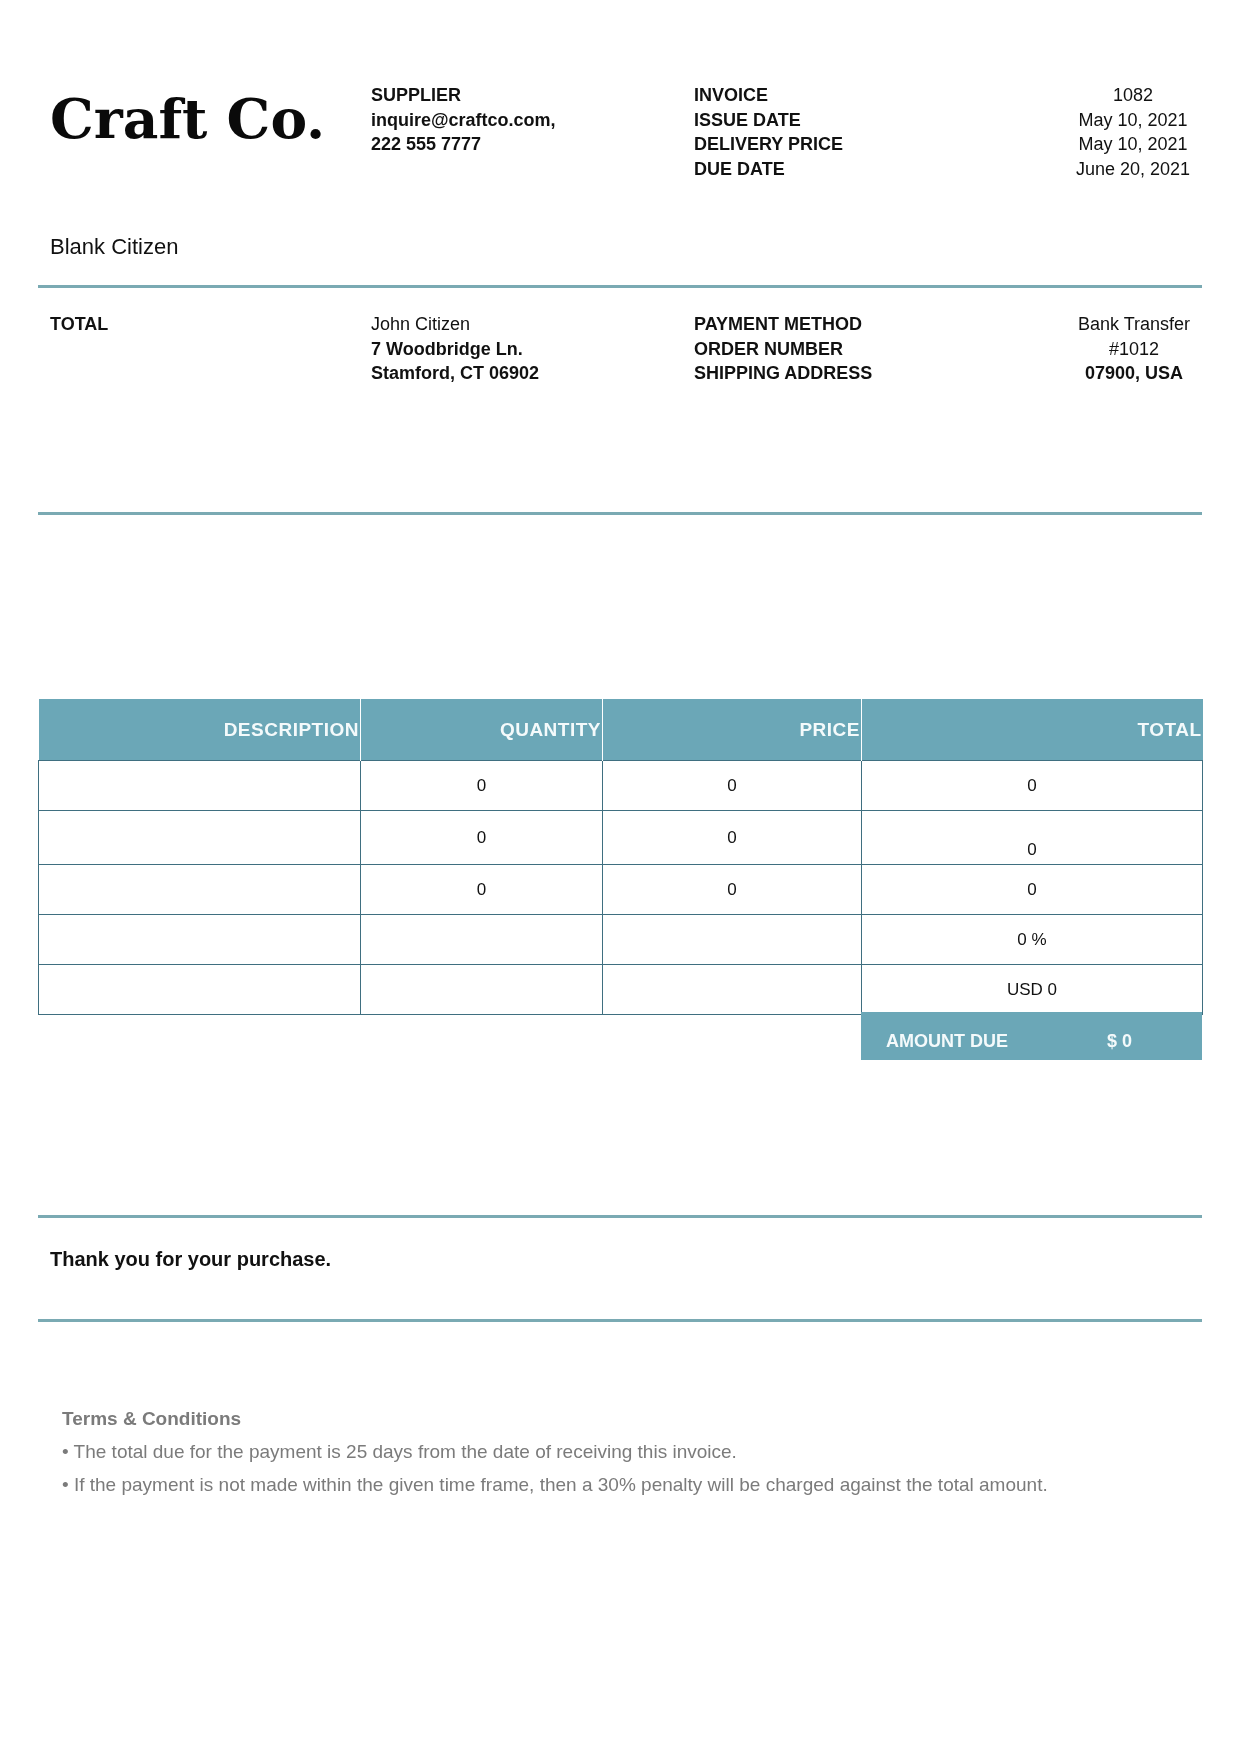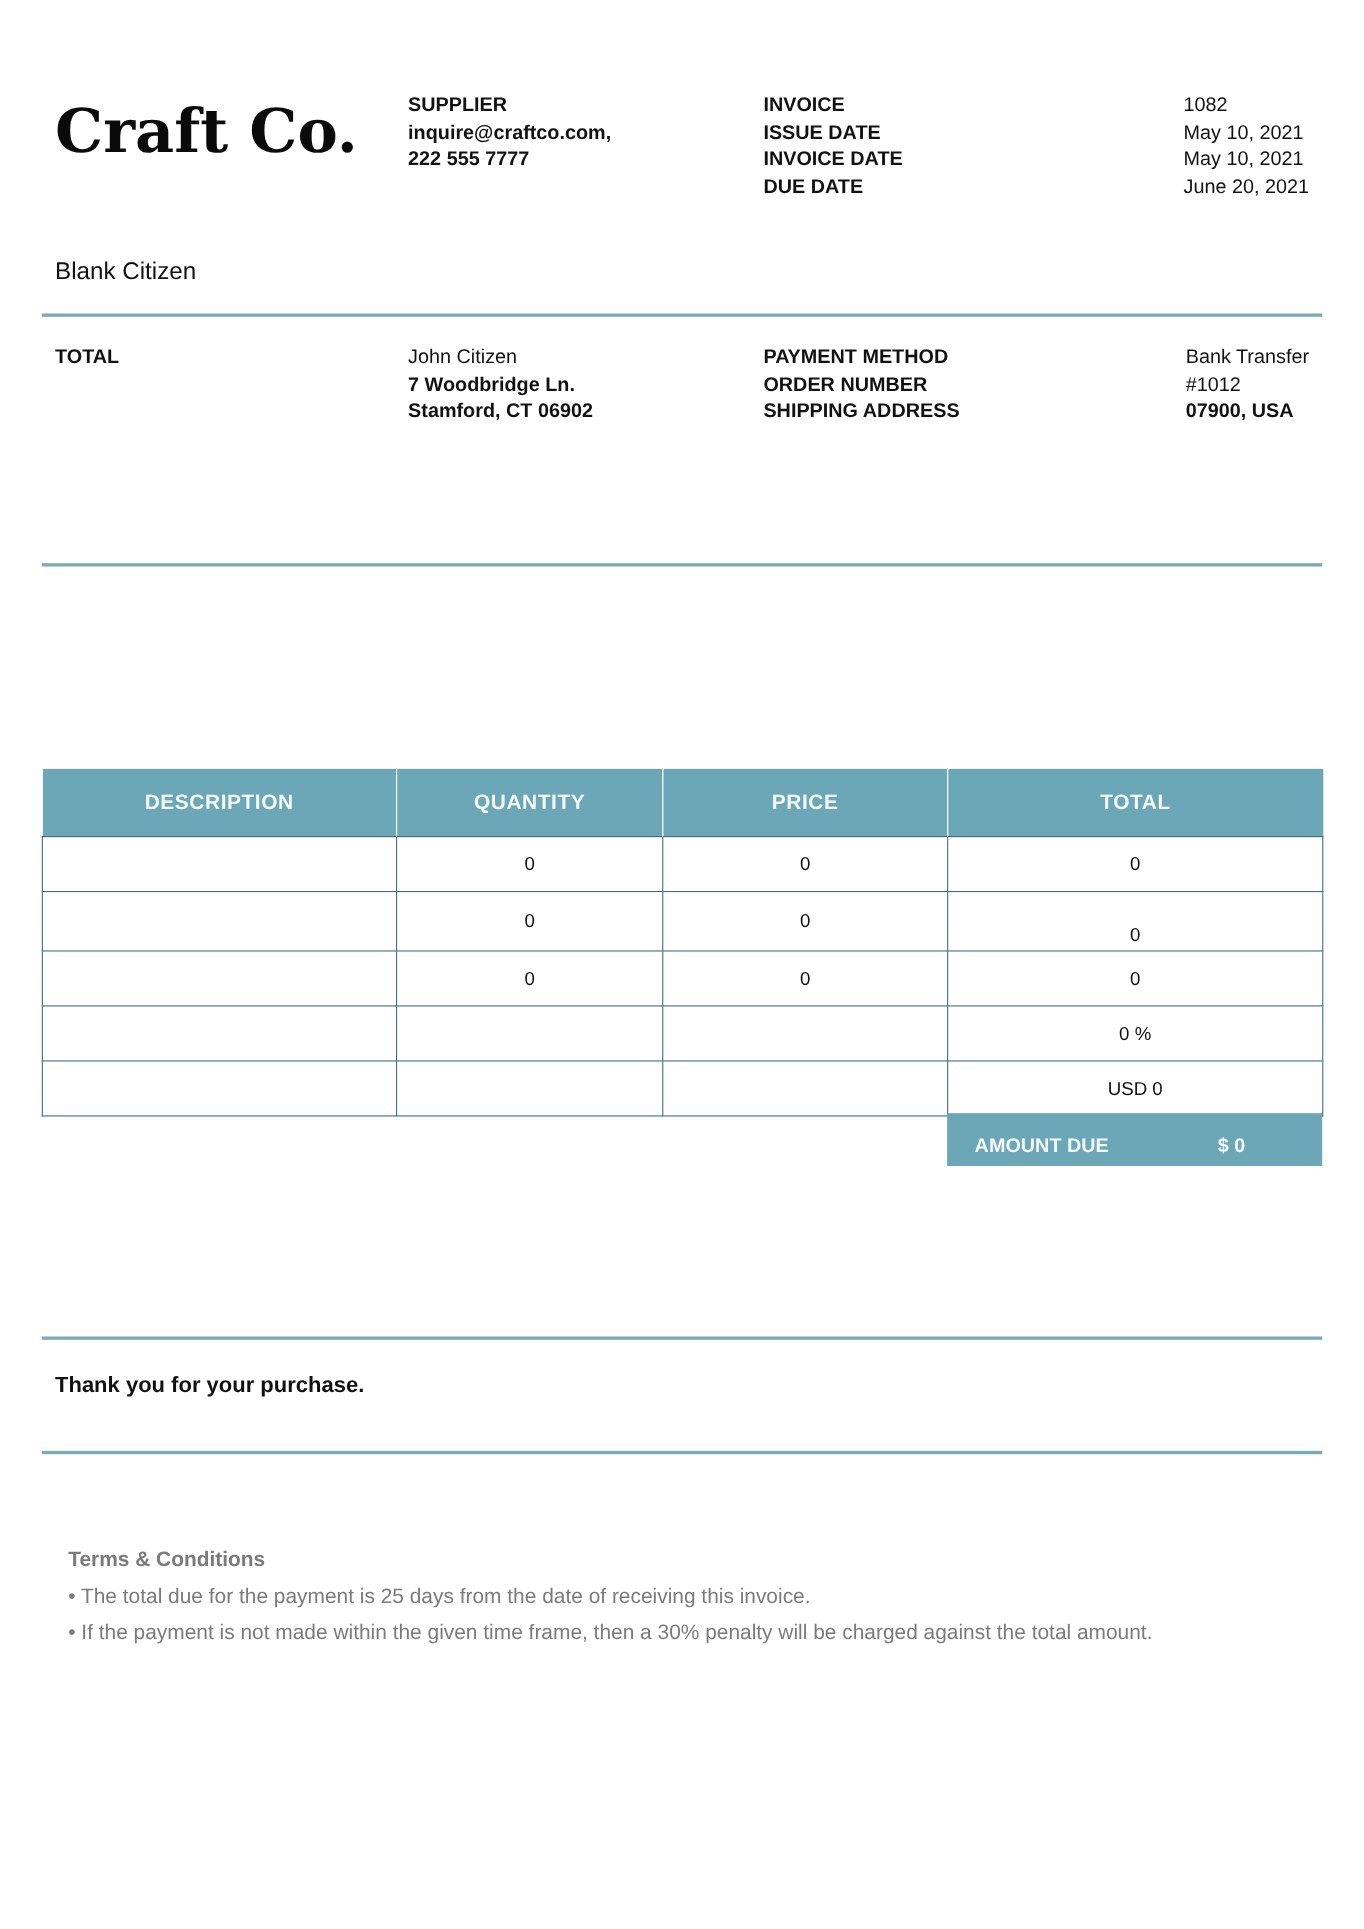--- a/index.html
+++ b/index.html
@@ -3,28 +3,28 @@
 <meta charset="utf-8">
 <style>
   html, body { margin: 0; padding: 0; background: #ffffff; }
   body { width: 1240px; height: 1754px; position: relative; overflow: hidden;
          font-family: "Liberation Sans", sans-serif; color: #111; }
   .abs { position: absolute; }
   .logo { left: 50px; top: 86px; font-family: "DejaVu Serif", "Liberation Serif", serif;
           font-weight: bold; font-size: 55px; letter-spacing: 0px; color: #0a0a0a; }
   .col { font-size: 18px; line-height: 24.5px; }
   .b { font-weight: bold; }
-  .r { text-align: left; }
+  .r { text-align: center; }
   .hr { position: absolute; left: 38px; width: 1164px; height: 3px; background: #7aaab3; }
   .doc-title { left: 50px; top: 234px; font-size: 22px; }
 
   table.items { position: absolute; left: 38px; top: 699px; width: 1164px;
                 border-collapse: collapse; table-layout: fixed; }
   table.items th { background: #6ba7b7; color: #f4fafb; font-weight: bold; font-size: 19px;
-                   height: 59px; border-left: 1px solid #ffffff; letter-spacing: 0.5px; }
+                   height: 59px; border-left: 1px solid #ffffff; letter-spacing: 0.5px; text-align: right; }
   table.items th:first-child { border-left: none; }
   table.items td { border: 1px solid #3f6f80; height: 49px; text-align: center;
                    font-size: 17px; padding: 0; }
   table.items td.low { vertical-align: bottom; padding-bottom: 4px; }
   .amount-due { position: absolute; left: 861px; top: 1012px; width: 341px; height: 48px;
                 background: #6ba7b7; color: #f4fafb; font-weight: bold; font-size: 18px; }
   .amount-due .lbl { position: absolute; left: 25px; top: 19px; }
   .amount-due .val { position: absolute; left: 246px; top: 19px; }
   .thanks { left: 50px; top: 1248px; font-size: 20px; font-weight: bold; }
   .terms { left: 62px; top: 1408px; color: #7b7b7b; font-size: 19px; width: 1040px; }
@@ -40,21 +40,21 @@
 
   <div class="abs col" style="left:371px; top:83px;">
     <div class="b">SUPPLIER</div>
     <div class="b">inquire@craftco.com,</div>
     <div class="b">222 555 7777</div>
   </div>
 
   <div class="abs col b" style="left:694px; top:83px;">
     <div>INVOICE</div>
     <div>ISSUE DATE</div>
-    <div>INVOICE DATE</div>
+    <div>DELIVERY PRICE</div>
     <div>DUE DATE</div>
   </div>
 
   <div class="abs col r" style="right:50px; top:83px;">
     <div>1082</div>
     <div>May 10, 2021</div>
     <div>May 10, 2021</div>
     <div>June 20, 2021</div>
   </div>
 

